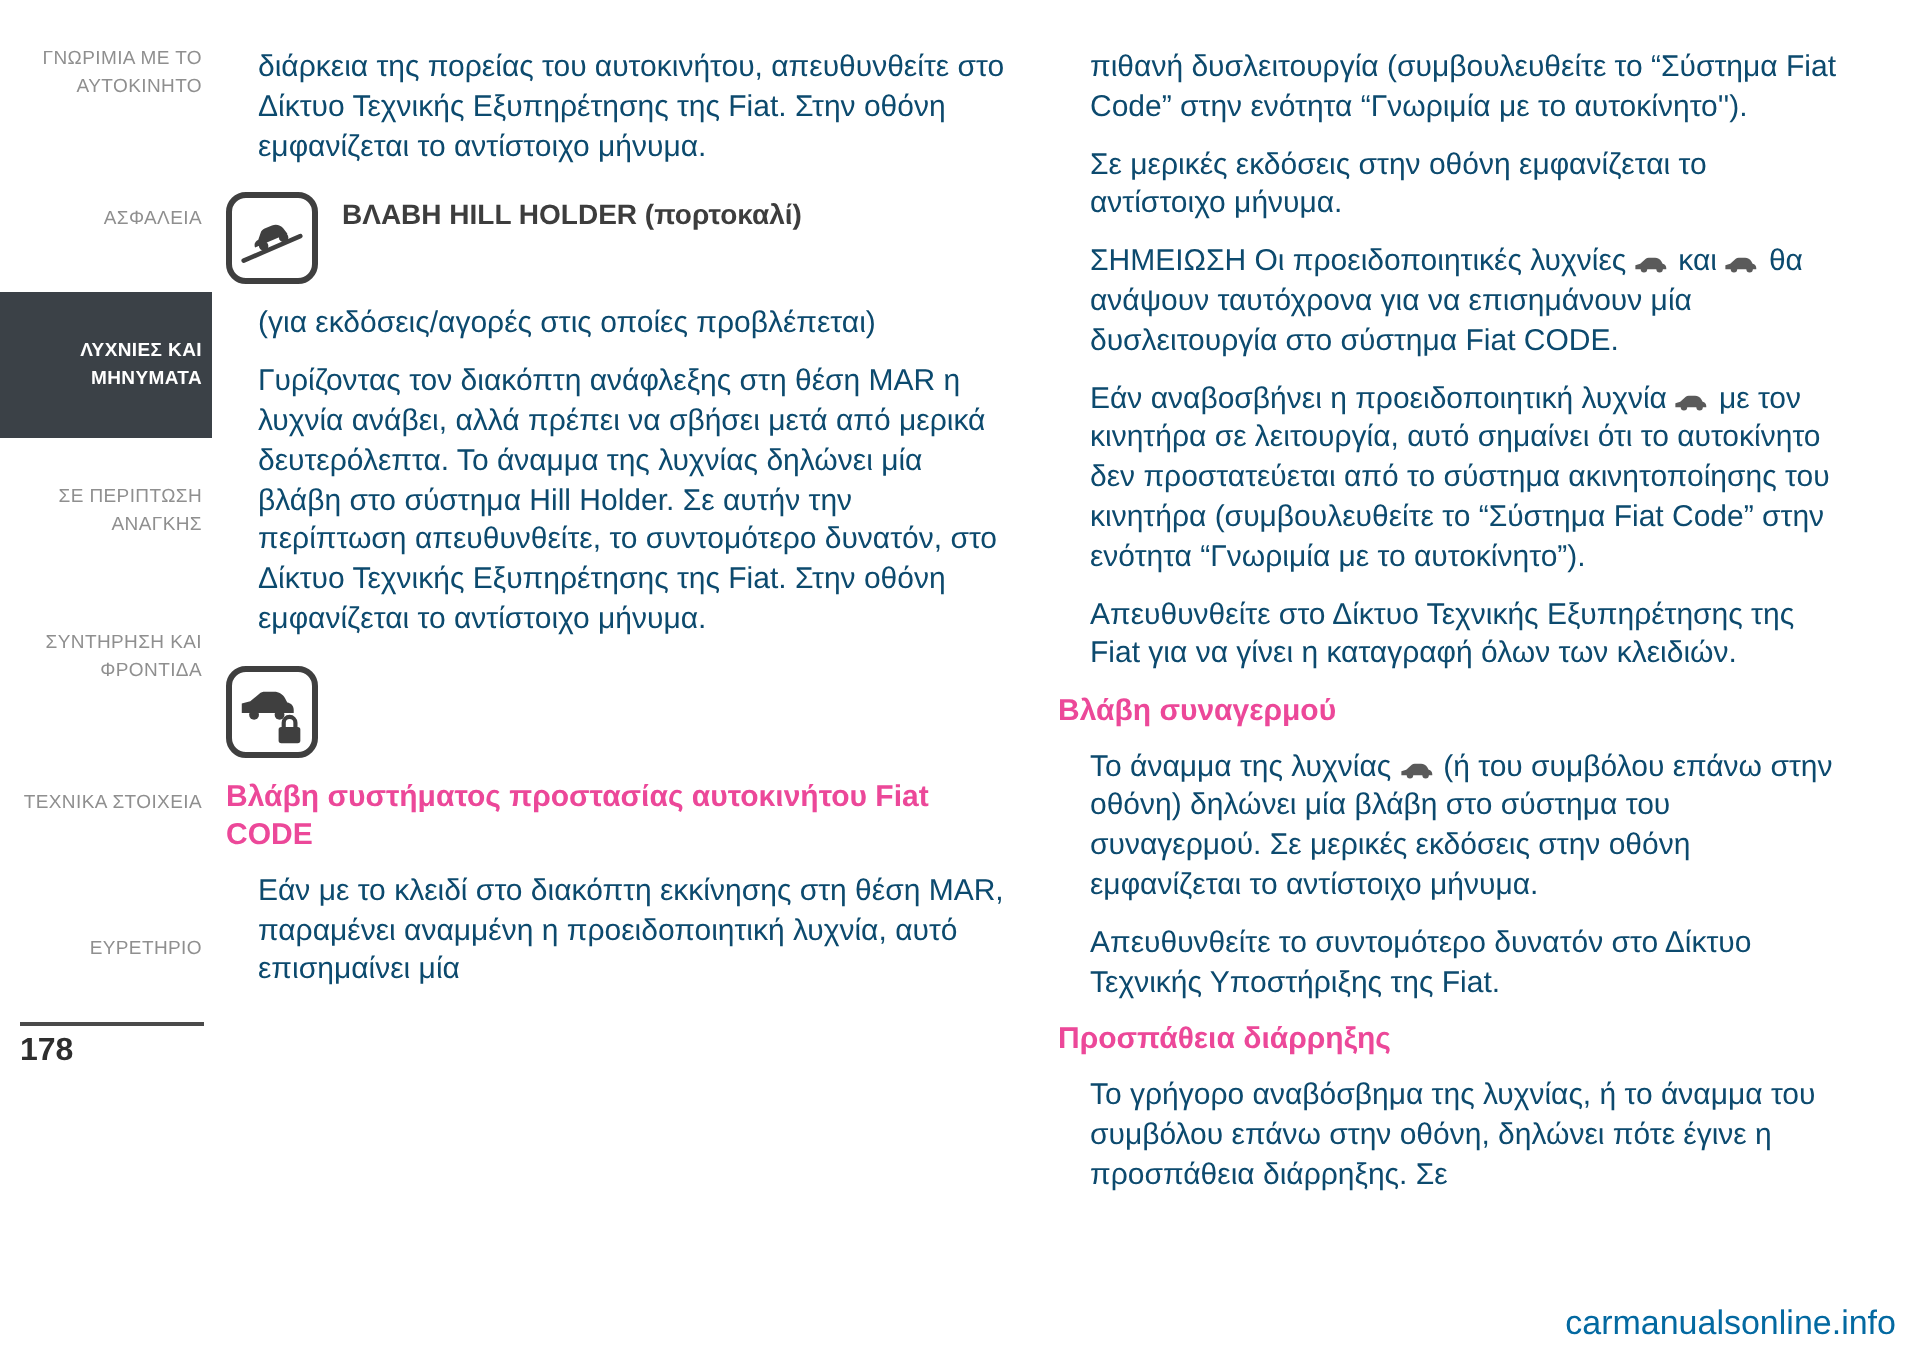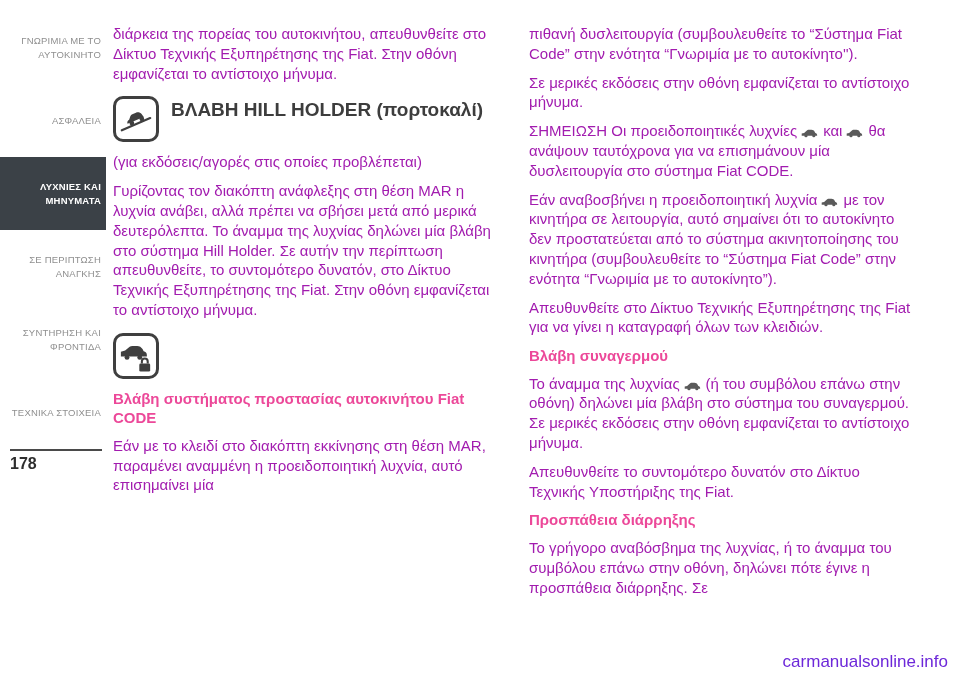--- a/index.html
+++ b/index.html
@@ -5,47 +5,47 @@
   html, body { margin: 0; padding: 0; }
   body {
     width: 960px; height: 678px;
     background: #ffffff;
     font-family: "Liberation Sans", sans-serif;
     overflow: hidden;
   }
   .page { position: relative; width: 960px; height: 678px; background: #fff; }
 
   
-  .sidebar { position: absolute; left: 0; top: 11px; width: 106px; }
+  .sidebar { position: absolute; left: 0; top: 0; width: 106px; }
   .sb-item { height: 73px; display: flex; align-items: center; justify-content: flex-end; padding: 0 5px 0 8px; }
   .sb-item.active { background: #3b4147; font-weight: bold; }
   .sb-label {
     font-size: 9.5px; line-height: 1.45; color: #8f8f8f;
     text-align: right; white-space: pre-line; letter-spacing: .2px;
   }
   .sb-item.active .sb-label { color: #ffffff; }
   .pagenum-wrap { margin-top: 0; padding-left: 10px; }
   .pagenum-rule { border-top: 2px solid #4a4a4a; width: 92px; margin-bottom: 4px; }
   .pagenum { font-size: 16px; font-weight: bold; color: #2e2e2e; }
 
   
   .content { position: absolute; left: 113px; top: 24px; width: 806px; display: flex; gap: 26px; }
   .col { width: 390px; }
-  .col p { font-size: 15px; line-height: 1.32; color: #a21caf; margin: 0 0 9px 0; }
+  .col p { font-size: 15px; line-height: 1.32; color: #0c4a6e; margin: 0 0 9px 16px; }
   .icon-row { display: flex; gap: 12px; align-items: flex-start; margin: 13px 0 10px; }
   .warn-box {
     flex: none; width: 46px; height: 46px; box-sizing: border-box;
     border: 3px solid #3f3f3f; border-radius: 10px;
     display: flex; align-items: center; justify-content: center; background: #fff;
   }
-  .heading { font-size: 19px; line-height: 1.3; font-weight: bold; color: #3d3d3d; margin: 2px 0 0 0; }
+  .heading { font-size: 14px; line-height: 1.3; font-weight: bold; color: #3d3d3d; margin: 2px 0 0 0; }
   .subheading { font-size: 15px; line-height: 1.3; font-weight: bold; color: #ec4899; margin: 4px 0 8px 0; }
   .inline-icon { display: inline-block; vertical-align: -2px; margin: 0 4px; line-height: 0; }
 
-  .watermark { position: absolute; right: 12px; bottom: 6px; font-size: 17px; color: #6d28d9; }
+  .watermark { position: absolute; right: 12px; bottom: 6px; font-size: 17px; color: #0369a1; }
 </style>
 </head>
 <body>
 
 <div class="page">
 
   <aside class="sidebar">
     <div class="sb-item">
       <span class="sb-label">ΓΝΩΡΙΜΙΑ ΜΕ ΤΟ
 ΑΥΤΟΚΙΝΗΤΟ</span>
@@ -60,20 +60,23 @@
     <div class="sb-item">
       <span class="sb-label">ΣΕ ΠΕΡΙΠΤΩΣΗ
 ΑΝΑΓΚΗΣ</span>
     </div>
     <div class="sb-item">
       <span class="sb-label">ΣΥΝΤΗΡΗΣΗ ΚΑΙ
 ΦΡΟΝΤΙΔΑ</span>
     </div>
     <div class="sb-item">
       <span class="sb-label">ΤΕΧΝΙΚΑ ΣΤΟΙΧΕΙΑ</span>
+    </div>
+    <div class="sb-item">
+      <span class="sb-label">ΕΥΡΕΤΗΡΙΟ</span>
     </div>
     <div class="pagenum-wrap">
       <div class="pagenum-rule"></div>
       <div class="pagenum">178</div>
     </div>
   </aside>
 
   <main class="content">
 
     <section class="col">

